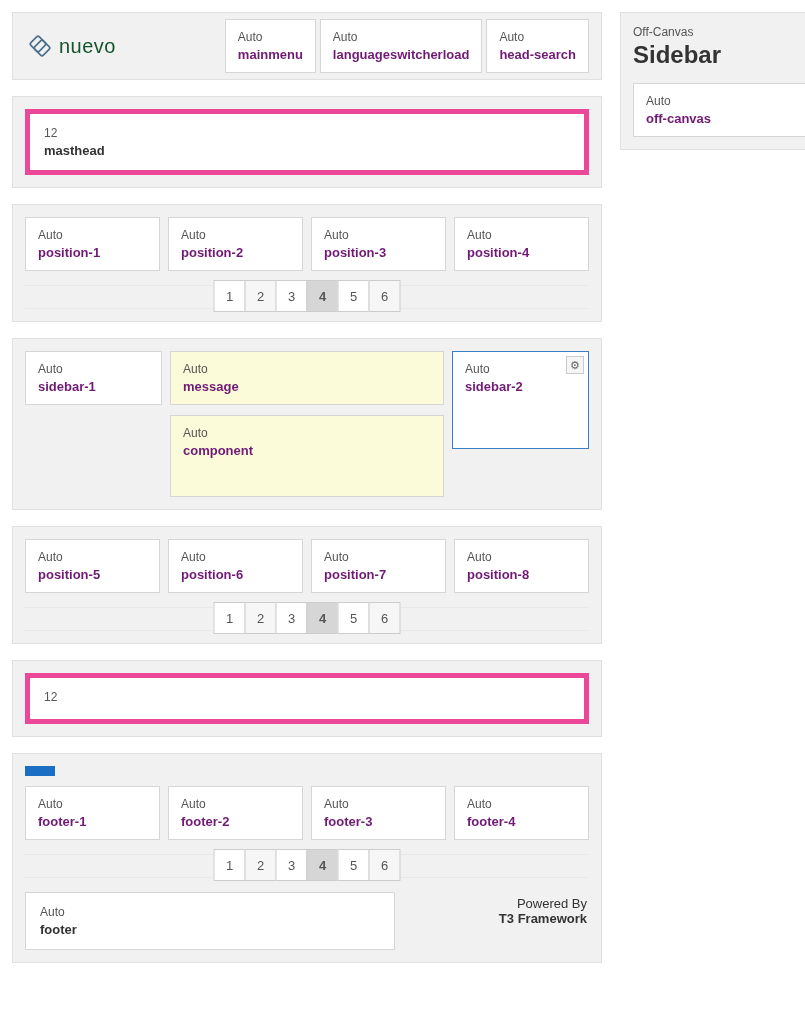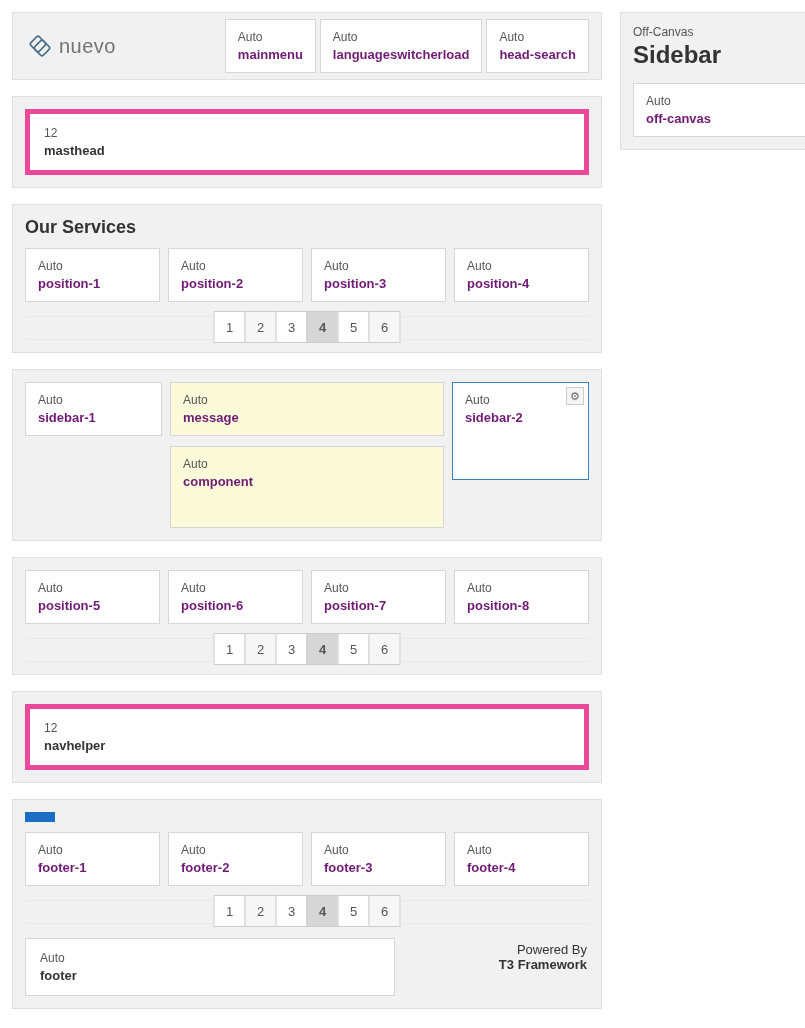--- a/index.html
+++ b/index.html
@@ -8,21 +8,21 @@
 .main-col { width: 590px; flex-shrink: 0; }
 .side-col { width: 201px; flex-shrink: 0; }
 
 .panel { background: #f1f1f1; border: 1px solid #e0e0e0; padding: 12px; margin-bottom: 16px; }
 .panel.no-pad-top { padding-top: 6px; padding-bottom: 6px; }
 
 .header-row { display: flex; align-items: center; gap: 8px; }
 .logo-box { display: flex; align-items: center; gap: 6px; padding: 4px 2px; flex: 1; }
 .logo-icon { width: 26px; height: 26px; position: relative; }
 .logo-icon svg { width: 26px; height: 26px; }
-.logo-text { font-size: 20px; color: #737373; font-weight: 400; letter-spacing: 0.5px; }
+.logo-text { font-size: 20px; color: #14532d; font-weight: 400; letter-spacing: 0.5px; }
 .header-mods { display: flex; gap: 4px; }
 
 .mod-block { background: #fff; border: 1px solid #d6d6d6; padding: 10px 12px; min-height: 50px; }
 .mod-block.yellow { background: #fcfbd9; }
 .mod-block.selected { border: 1px solid #3a7fc0; position: relative; }
 .mod-top { font-size: 12px; color: #555; margin-bottom: 3px; }
 .mod-name { font-size: 13px; font-weight: bold; color: #701a75; }
 
 .single-block { background: #fff; border: 5px solid #ec4899; padding: 12px 14px; }
 .single-top { font-size: 12px; color: #555; margin-bottom: 3px; }
@@ -95,21 +95,20 @@
     </div>
 
     <div class="panel">
       <div class="single-block">
         <div class="single-top">12</div>
         <div class="single-name">masthead</div>
       </div>
     </div>
 
     <div class="panel">
-      <div class="section-head">Our Services</div>
       <div class="pos-row">
         <div class="mod-block">
             <div class="mod-top">Auto</div>
             <div class="mod-name">position-1</div>
           </div>
         <div class="mod-block">
             <div class="mod-top">Auto</div>
             <div class="mod-name">position-2</div>
           </div>
         <div class="mod-block">
@@ -188,21 +187,20 @@
           <div class="pager-btn active">4</div>
           <div class="pager-btn">5</div>
           <div class="pager-btn alt">6</div>
         </div>
       </div>
     </div>
 
     <div class="panel">
       <div class="single-block">
         <div class="single-top">12</div>
-        <div class="single-name">navhelper</div>
       </div>
     </div>
 
     <div class="panel">
       <div class="blue-bar"></div>
       <div class="pos-row">
         <div class="mod-block">
             <div class="mod-top">Auto</div>
             <div class="mod-name">footer-1</div>
           </div>

